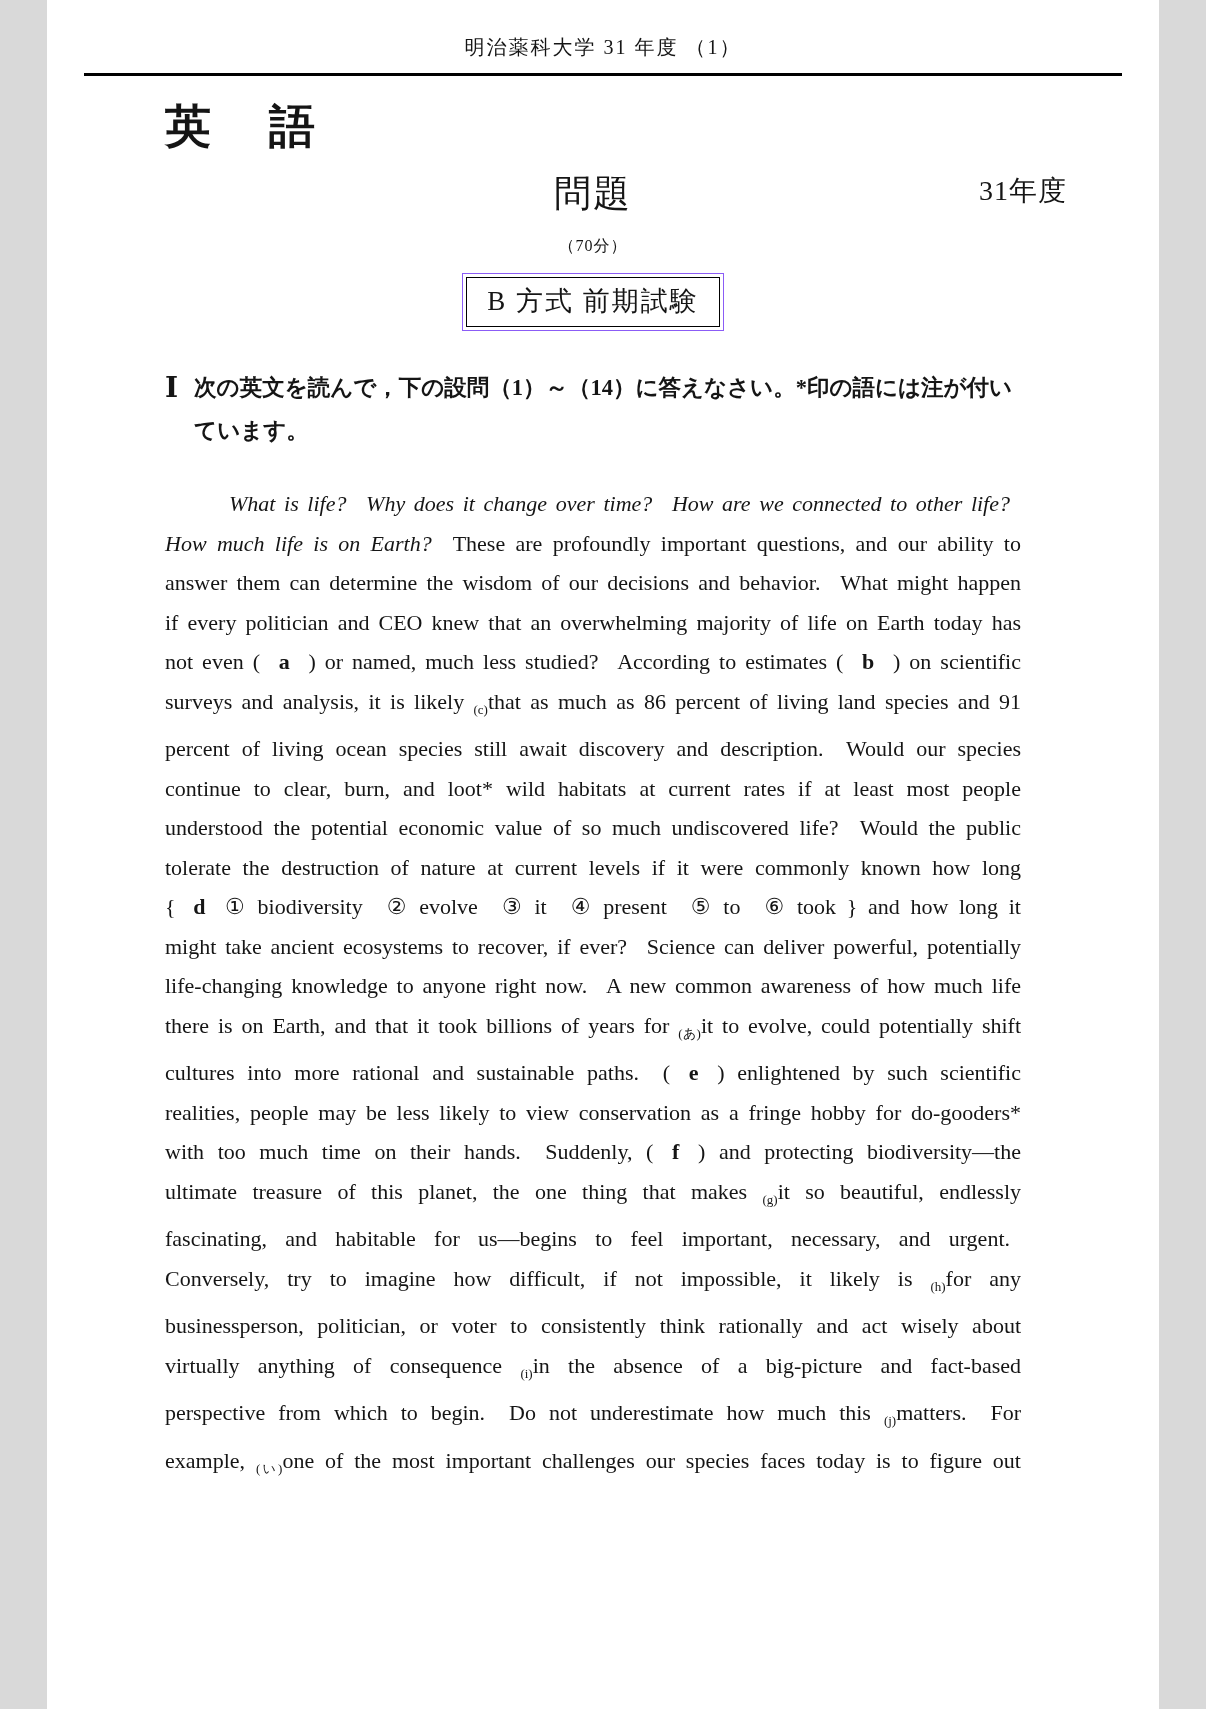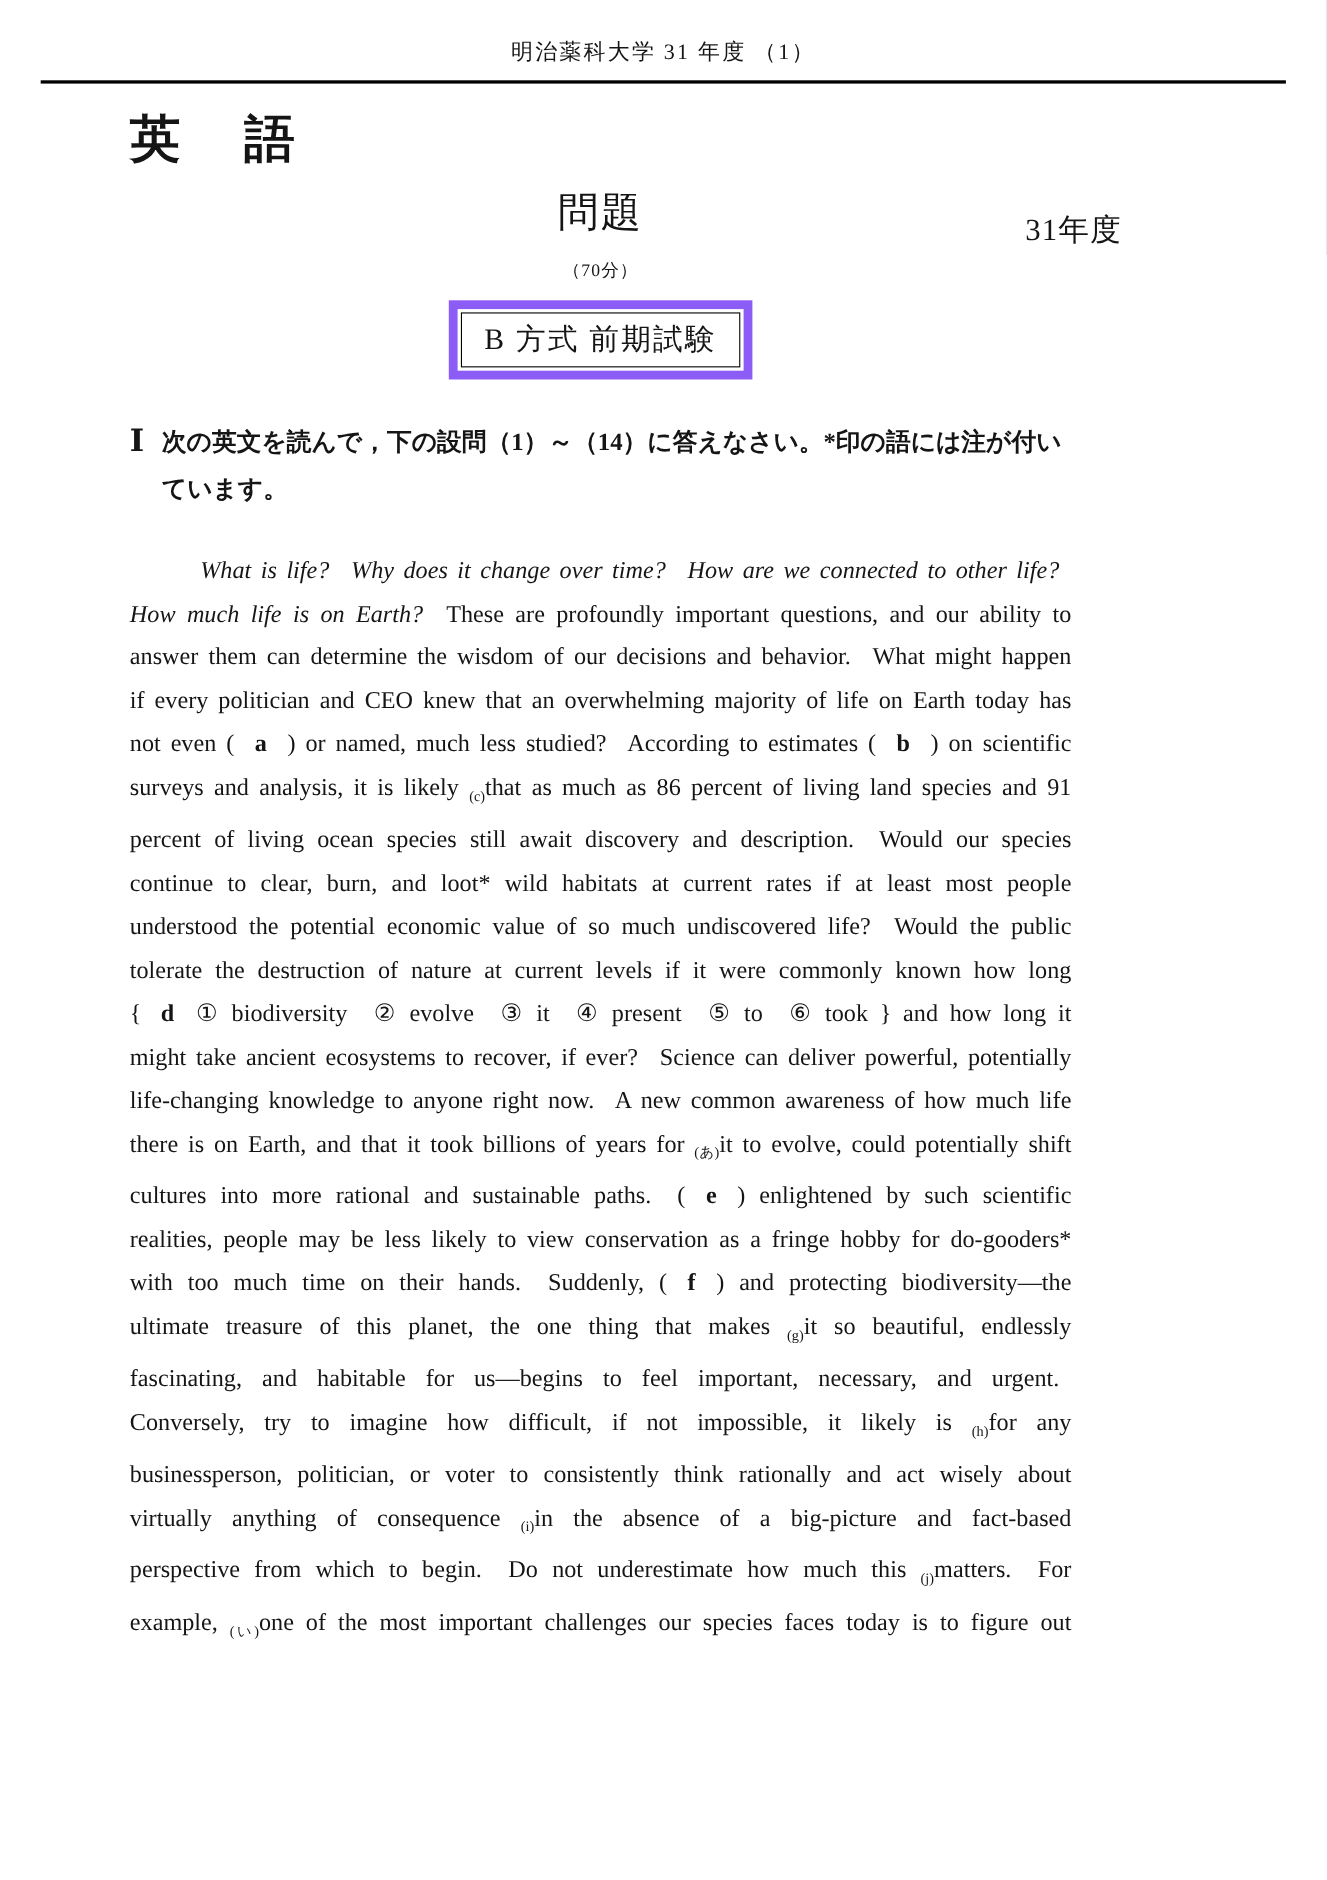--- a/index.html
+++ b/index.html
@@ -1,18 +1,18 @@
 <!DOCTYPE html>
 <html><head>
 <meta charset="utf-8">
 <style>
   * { box-sizing: border-box; }
   html, body { margin: 0; padding: 0; background: #d9d9d9; }
   .page {
-    width: 1206px;
+    width: 1112px;
     height: 1709px;
     margin: 0 auto;
     background: #ffffff;
     color: #151515;
     font-family: "Liberation Serif", "DejaVu Serif", serif;
     position: relative;
     overflow: hidden;
   }
   .running-head {
     padding-top: 34px;
@@ -49,28 +49,28 @@
     margin-top: 35px;
   }
   .duration {
     font-size: 16px;
     margin-top: 20px;
     letter-spacing: 1px;
   }
   .year {
     position: absolute;
     right: -46px;
-    top: 18px;
+    top: 0;
     font-size: 28px;
     letter-spacing: 1px;
   }
   .exam-box {
     margin: 16px auto 0 auto;
     width: fit-content;
-    border: 8px solid #8b5cf6;
+    border: 1px solid #8b5cf6;
     padding: 3px;
   }
   .exam-box-inner {
     border: 1.5px solid #000;
     padding: 5px 20px 7px 20px;
     font-size: 27px;
     letter-spacing: 2px;
   }
   .instructions {
     display: flex;

